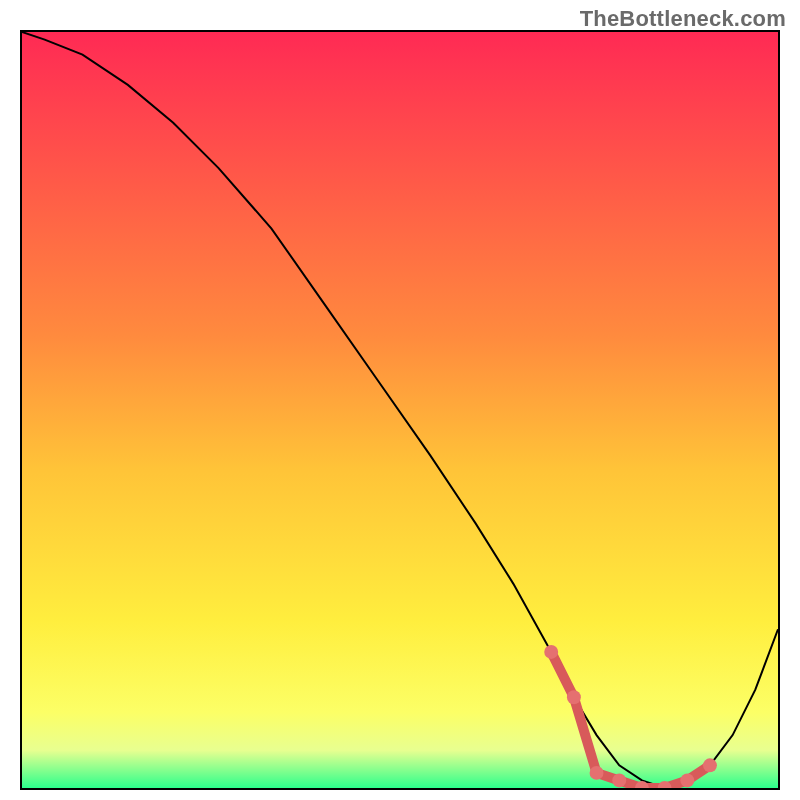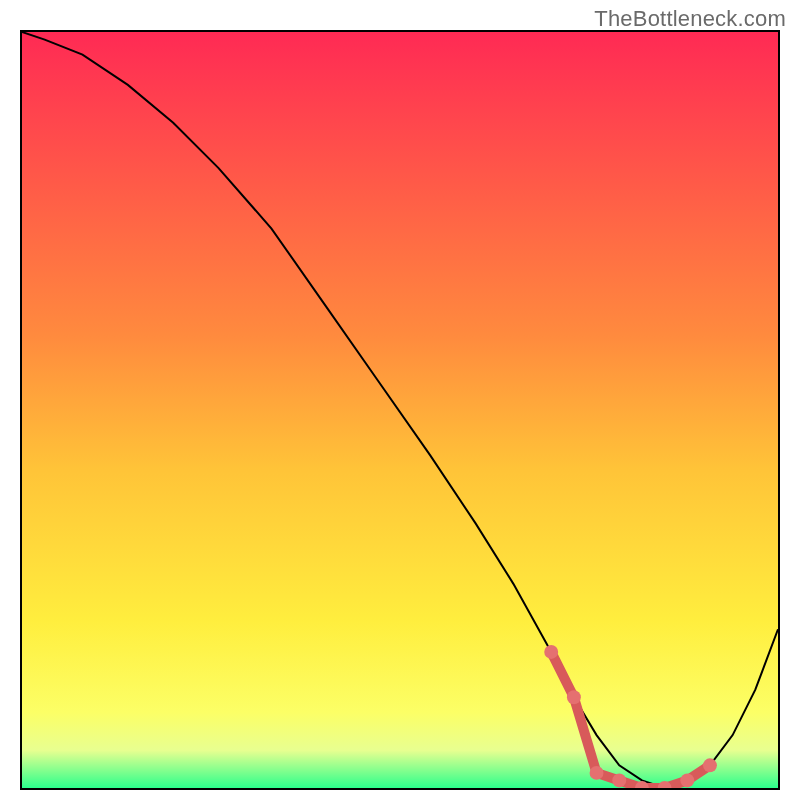--- a/index.html
+++ b/index.html
@@ -14,21 +14,21 @@
   .stage {
     position: relative;
     width: 800px;
     height: 800px;
   }
   .watermark {
     position: absolute;
     top: 6px;
     right: 14px;
     font-size: 22px;
-    font-weight: 400;
+    font-weight: 700;
     color: #6a6a6a;
     letter-spacing: 0.2px;
     user-select: none;
   }
   .plot {
     position: absolute;
     left: 20px;
     top: 30px;
     width: 760px;
     height: 760px;

